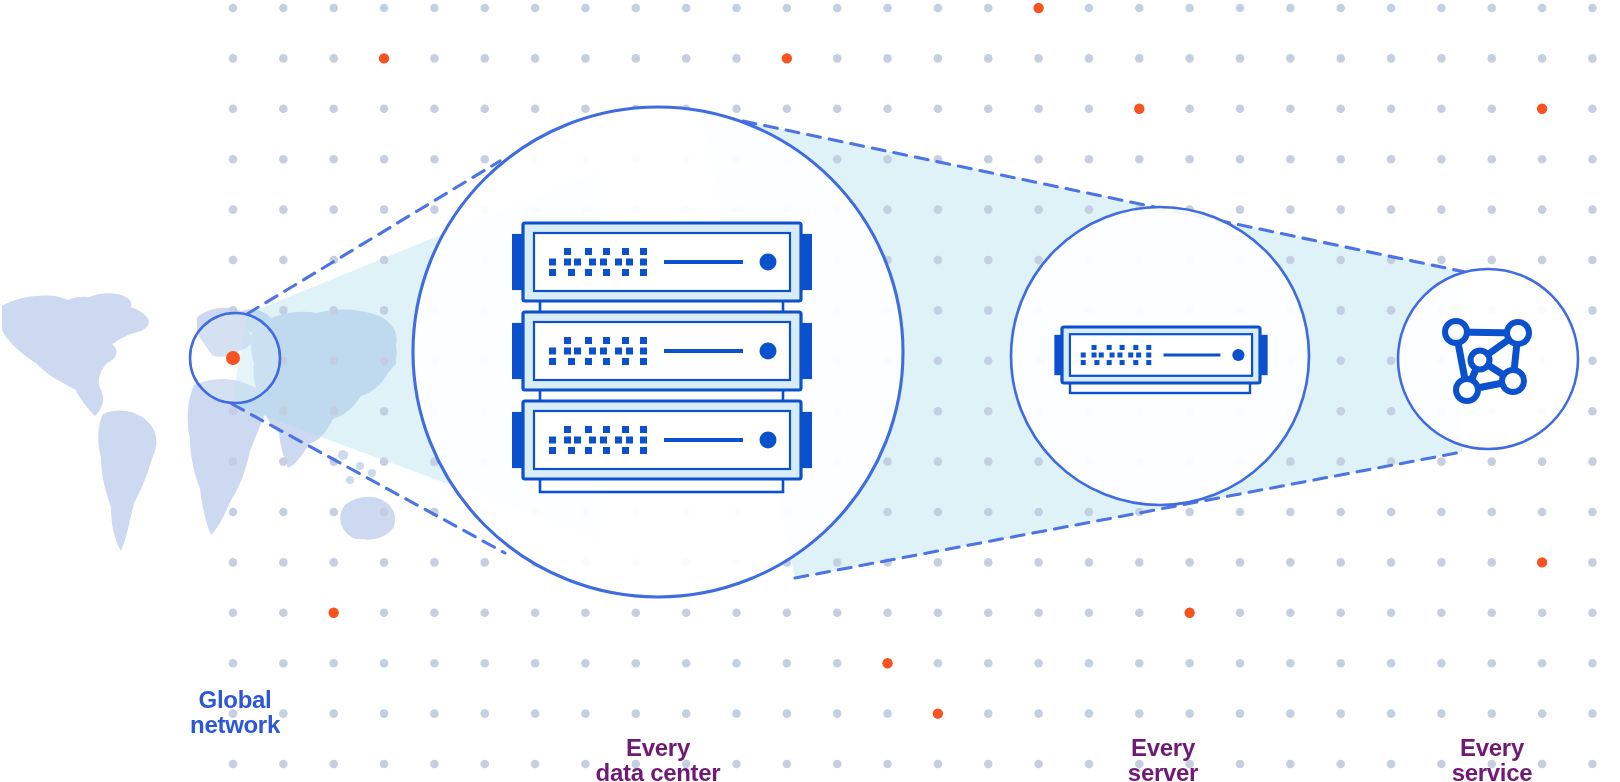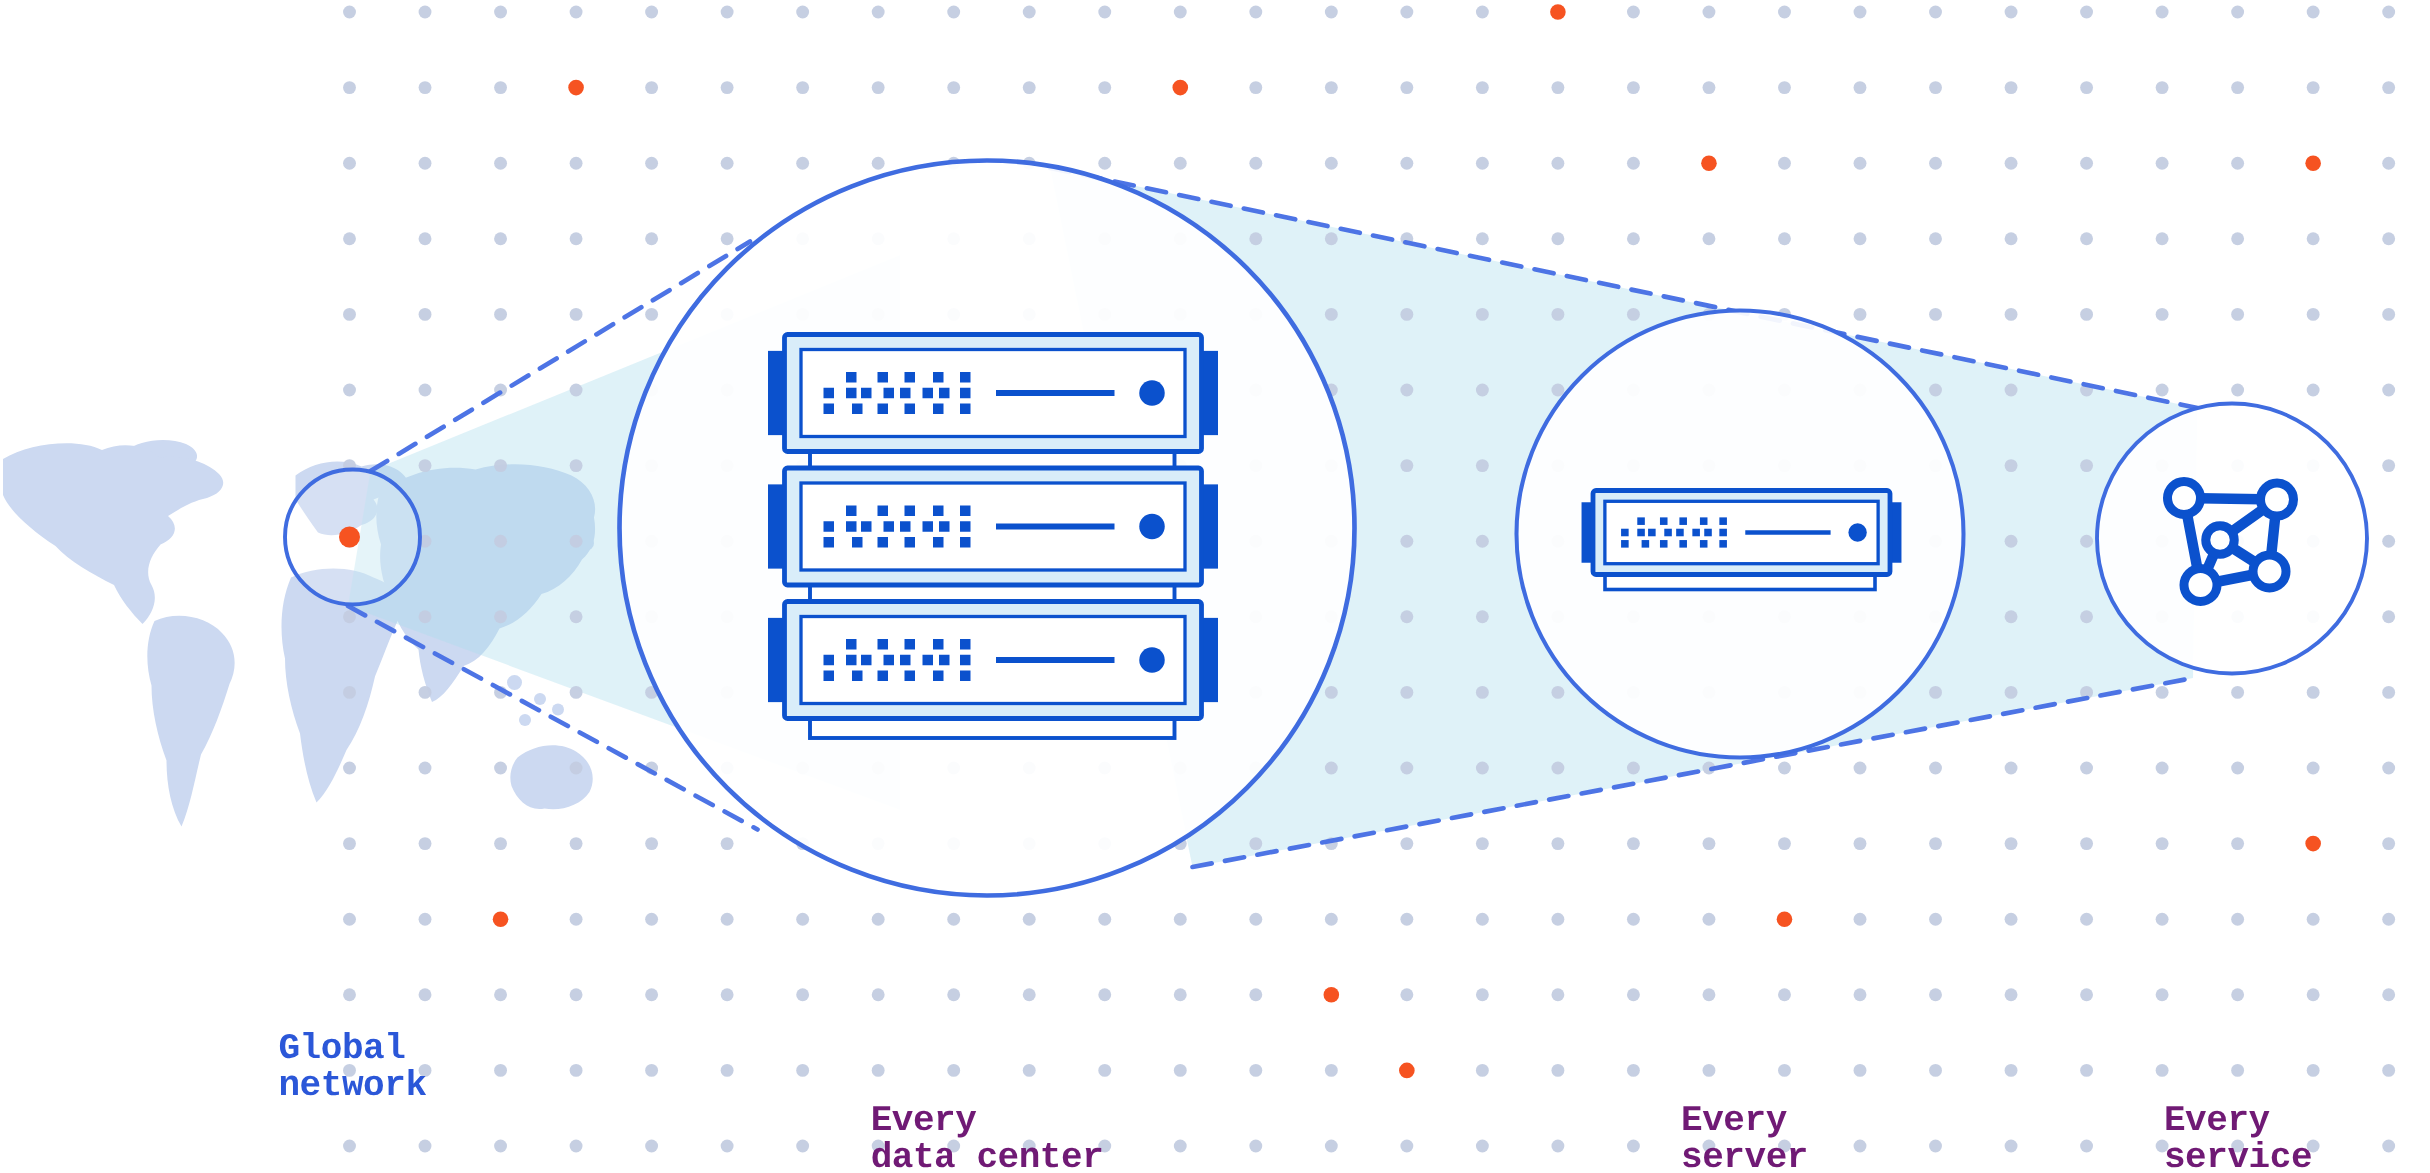--- a/index.html
+++ b/index.html
@@ -3,22 +3,22 @@
 <meta charset="utf-8">
 <style>
   html,body{margin:0;padding:0;background:#ffffff;}
   #stage{
     position:relative;width:1620px;height:782px;overflow:hidden;background:#ffffff;
     font-family:"Liberation Sans", sans-serif;
   }
   #scene{position:absolute;left:0;top:0;}
   .caption{
     position:absolute;top:687px;transform:translateX(-50%);
-    text-align:left;white-space:pre-line;
-    font-size:24px;line-height:25px;font-weight:700;letter-spacing:-0.3px;font-family:Liberation Mono, monospace;
+    text-align:center;white-space:pre-line;
+    font-size:24px;line-height:25px;font-weight:700;letter-spacing:-0.3px;
   }
   .caption.dark{color:#701a75;margin-top:48px;}
   .caption.blue{color:#2b57d8;}
 </style>
 </head>
 <body>
 
 <div id="stage">
   <svg id="scene" width="1620" height="782" viewBox="0 0 1620 782">
       <g>

